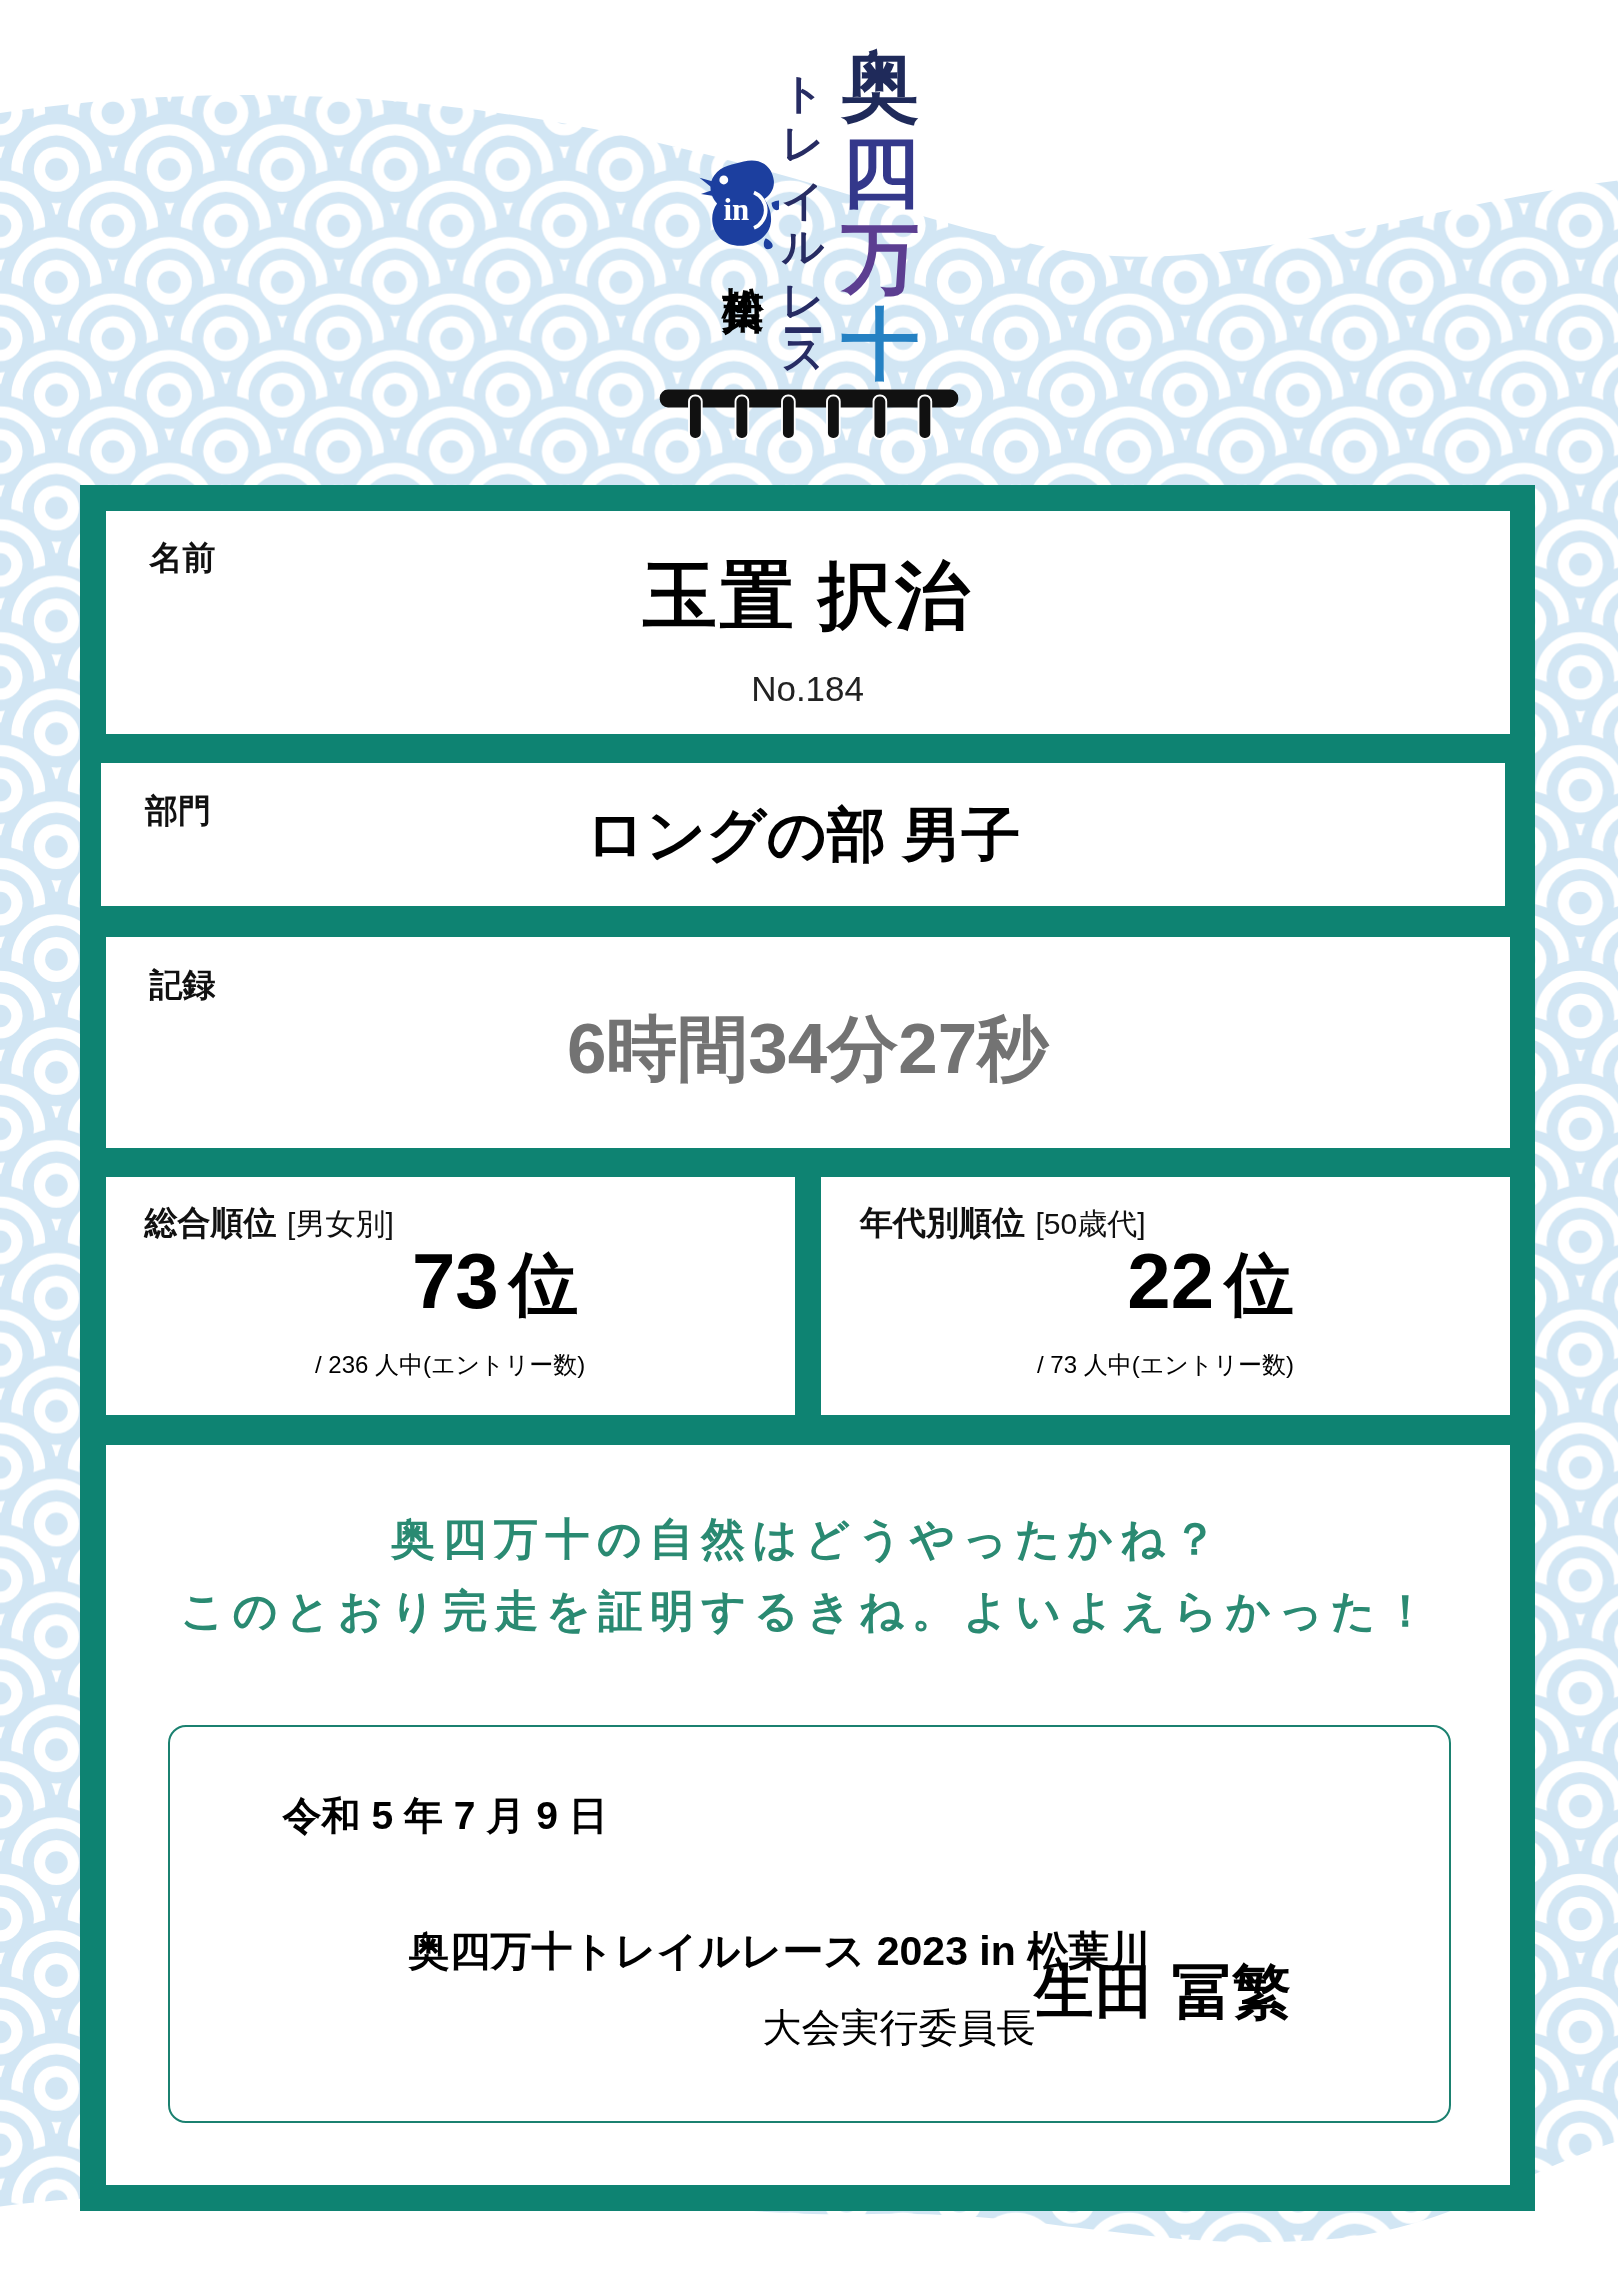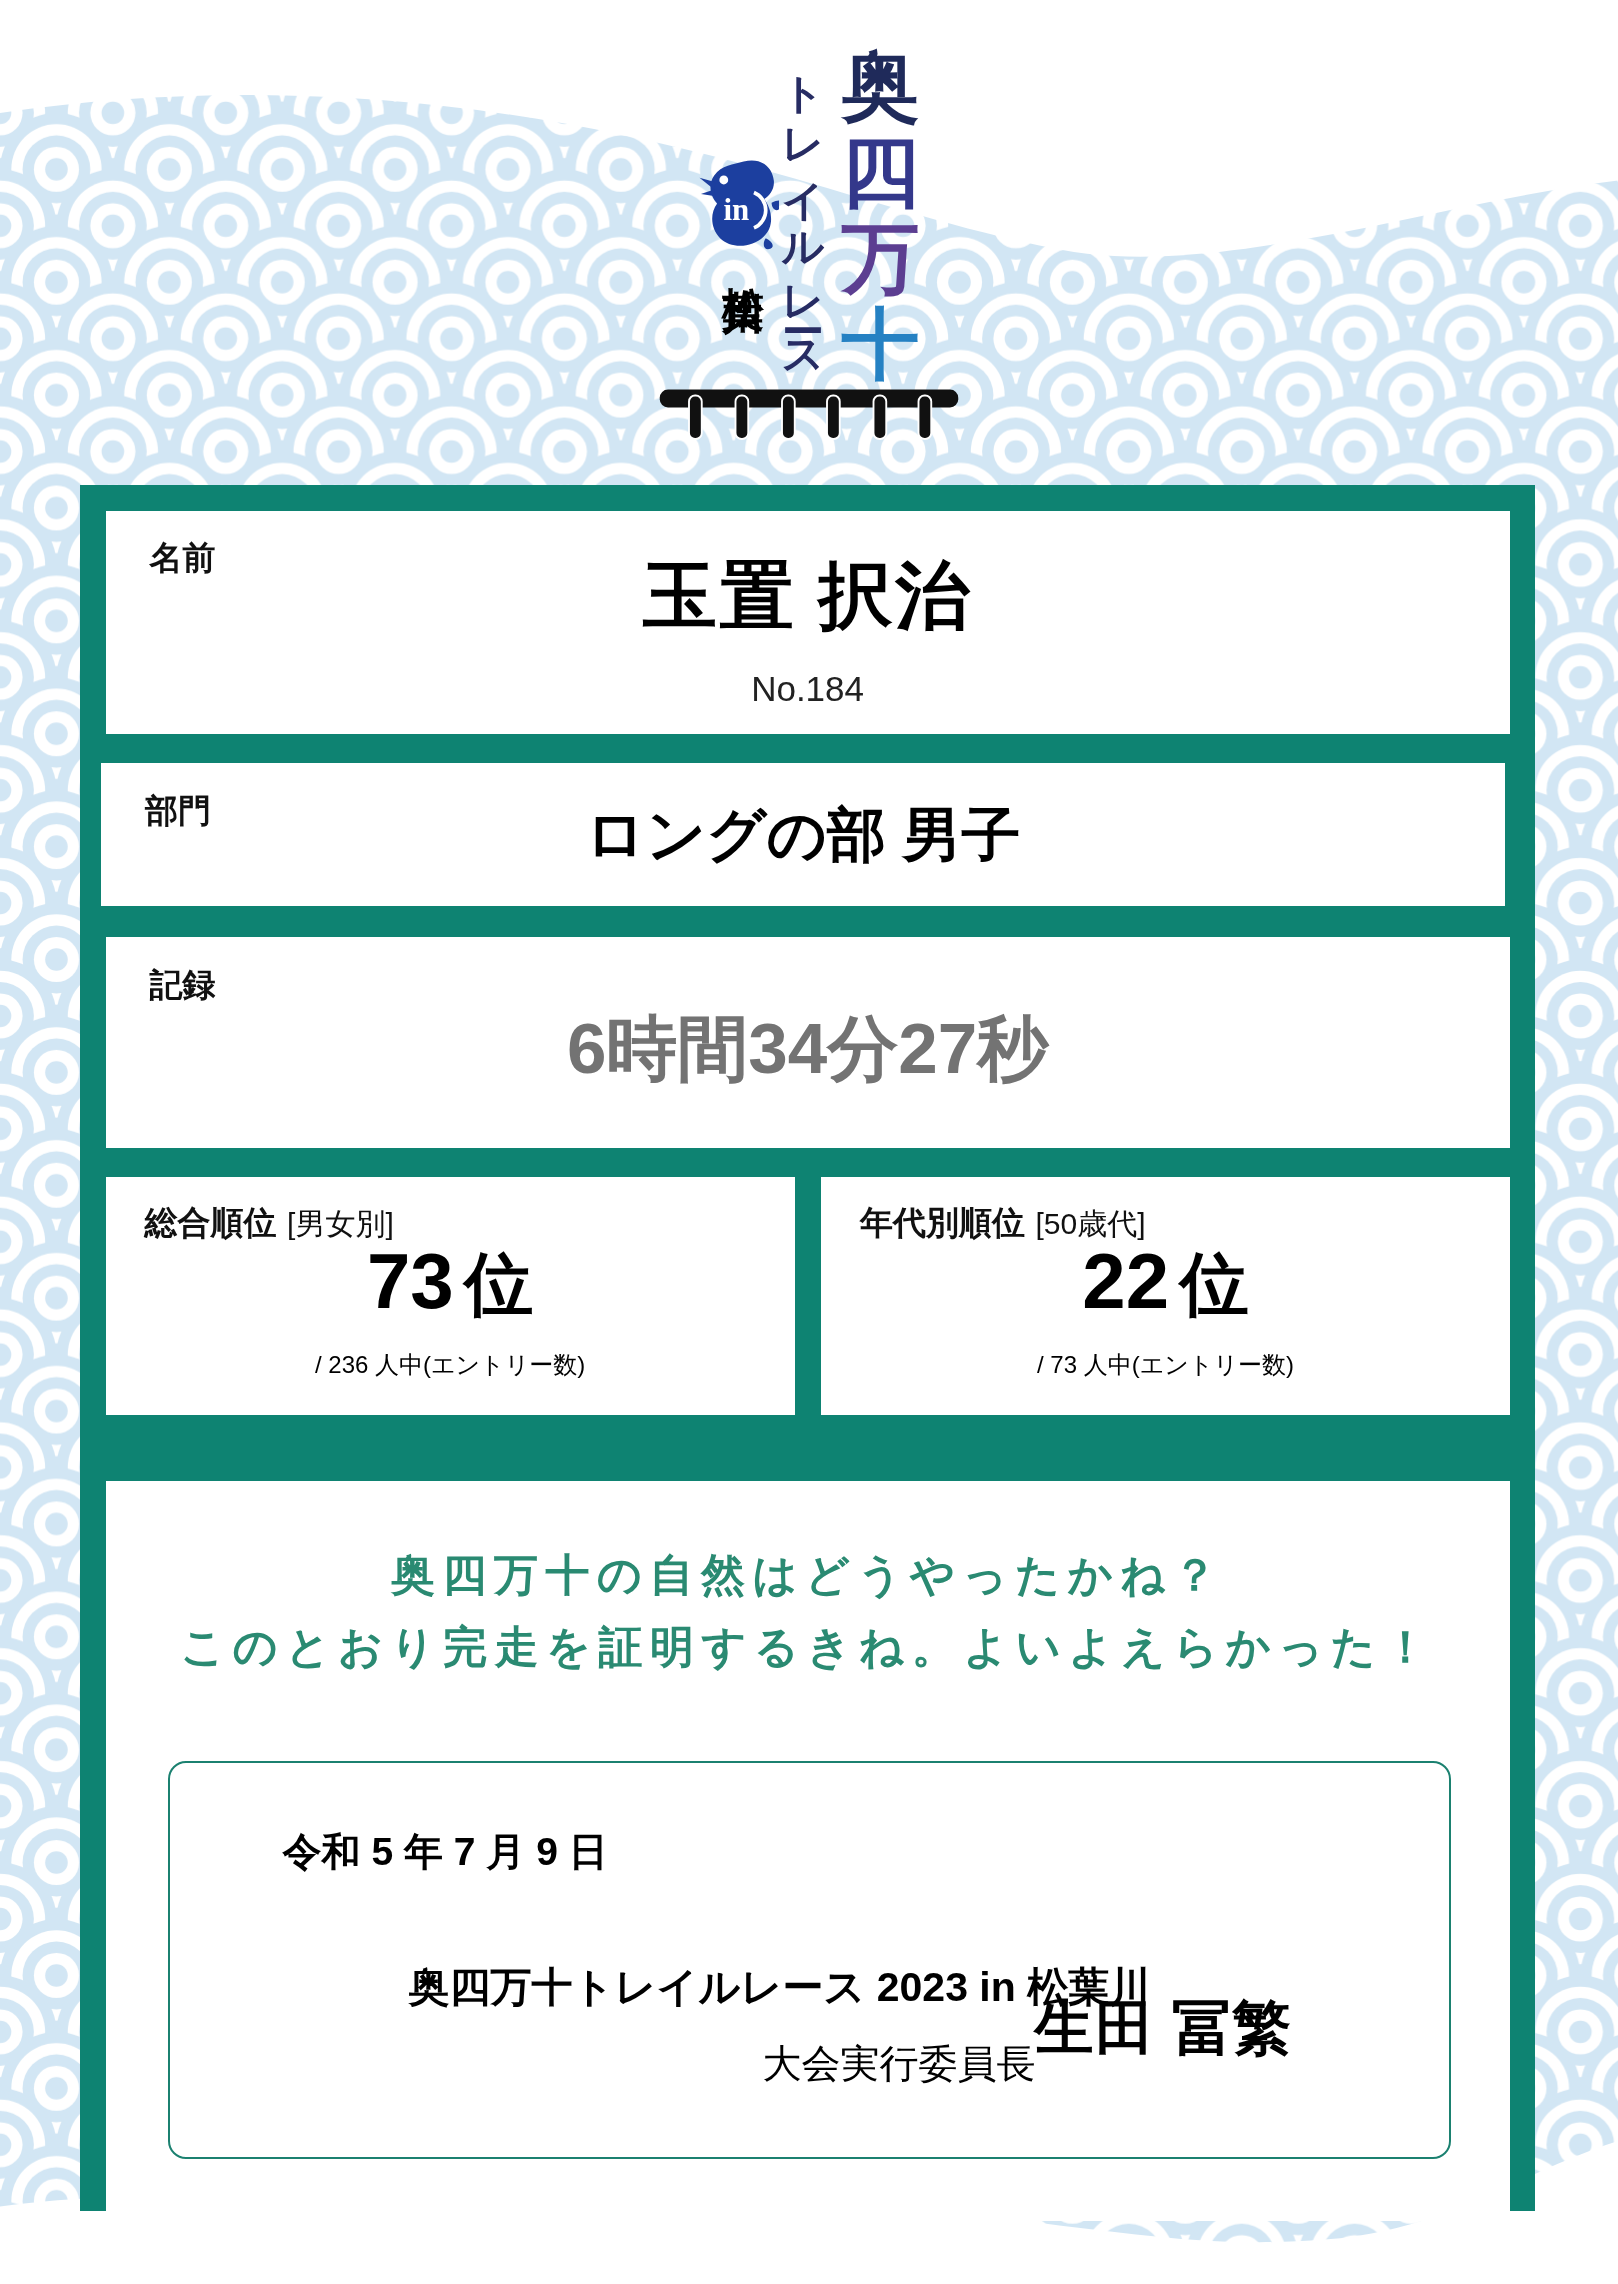--- a/index.html
+++ b/index.html
@@ -33,38 +33,38 @@
 
   
   .frame{position:absolute;left:80px;top:485px;width:1455px;height:1726px;
          background:var(--teal);}
   .box{position:absolute;background:#fff;}
   .box-name   {left:25.6px;top:25.6px;  width:1404px;height:223px;}
   .box-bumon  {left:21px;top:278px; width:1404px;height:143px;}
   .box-kiroku {left:25.6px;top:452px; width:1404px;height:211px;}
   .box-rank-l {left:25.6px;top:692px; width:689px; height:238px;}
   .box-rank-r {left:741px;top:692px;width:689px; height:238px;}
-  .box-msg    {left:25.6px;top:960px;width:1404px;height:740px;margin-top:36px;}
+  .box-msg    {left:25.6px;top:960px;width:1404px;height:740px;}
 
   .field-label{position:absolute;left:44px;top:25.6px;font-size:33px;font-weight:700;color:#111;}
   .name-value{position:absolute;left:0;top:36px;width:100%;text-align:center;
       font-family:"Liberation Serif","DejaVu Serif",serif;font-weight:600;
       font-size:74px;letter-spacing:3px;color:#000;}
   .name-number{position:absolute;left:0;top:158px;width:100%;text-align:center;
       font-size:35px;color:#222;}
   .bumon-value{position:absolute;left:0;top:33px;width:100%;text-align:center;
       font-weight:600;font-size:59px;color:#000;}
   .kiroku-value{position:absolute;left:0;top:65px;width:100%;text-align:center;
       font-weight:600;font-size:71px;color:#737373;}
 
   .rank-label{position:absolute;left:39px;top:24px;font-size:32px;color:#111;}
   .rank-label b{font-weight:700;font-size:33px;}
   .rank-label span{font-weight:400;font-size:30px;margin-left:10.5px;}
   .rank-value{position:absolute;left:0;top:59px;width:100%;text-align:center;
-      font-weight:600;font-size:78px;color:#000;}
+      font-weight:600;font-size:78px;color:#000;padding-left:45px;}
   .rank-value .unit{font-size:69px;margin-left:10.5px;}
   .rank-denom{position:absolute;left:0;top:172px;width:100%;text-align:center;
       font-size:24px;color:#000;}
 
   .msg-line{position:absolute;left:0;width:100%;text-align:center;
       font-weight:700;font-size:44px;letter-spacing:7.5px;color:var(--message);}
   .msg-line-1{top:65px;}
   .msg-line-2{top:137px;}
 
   .footer-box{position:absolute;left:62px;top:280px;width:1279px;height:394px;

